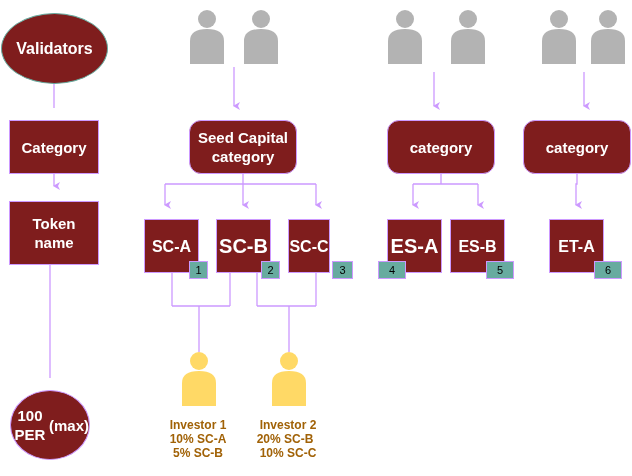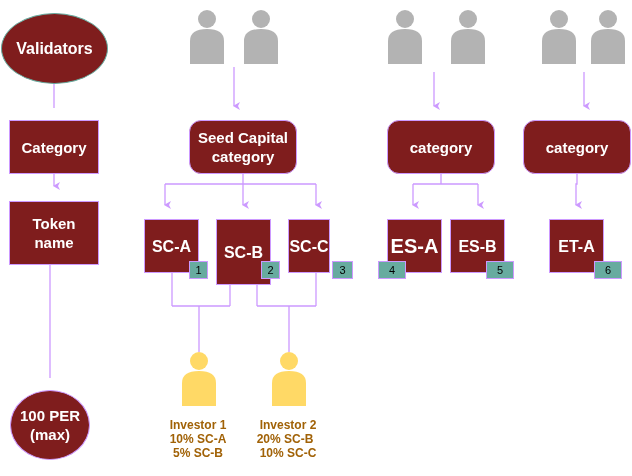--- a/index.html
+++ b/index.html
@@ -64,21 +64,21 @@
 <div class="node ellipse" style="left:1px;top:1px;width:107px;height:71px;font-size:16px;border-color:#67ab9f;">
   <span>Validators</span>
 </div>
 <div class="node" style="left:9px;top:108px;width:90px;height:54px;font-size:15px;">
   <span>Category</span>
 </div>
 <div class="node" style="left:9px;top:189px;width:90px;height:64px;font-size:15px;flex-direction:column;">
   <span>Token</span>
   <span>name</span>
 </div>
-<div class="node ellipse" style="left:10px;top:378px;width:80px;height:70px;font-size:15px;flex-direction:column;justify-content:center;">
+<div class="node ellipse" style="left:10px;top:378px;width:80px;height:70px;font-size:15px;justify-content:center;">
   <span>100 PER</span>
   <span>(max)</span>
 </div>
 
 <svg class="person" style="left:189px;top:9px;" width="36" height="55" viewBox="0 0 36 55">
     <circle cx="18" cy="10" r="9" fill="#b3b3b3"></circle>
     <path d="M1,55 L1,32 Q1,20 18,20 Q35,20 35,32 L35,55 Z" fill="#b3b3b3"></path>
   </svg>
 <svg class="person" style="left:243px;top:9px;" width="36" height="55" viewBox="0 0 36 55">
     <circle cx="18" cy="10" r="9" fill="#b3b3b3"></circle>
@@ -112,21 +112,21 @@
   <span>category</span>
 </div>
 
 <div class="node" style="left:144px;top:207px;width:55px;height:54px;font-size:16px;">
   <span>SC-A</span>
 </div>
 <div class="badge" style="left:189px;top:261px;width:19px;height:18px;">
   <span>1</span>
 </div>
 
-<div class="node" style="left:216px;top:207px;width:55px;height:66px;font-size:16px;">
+<div class="node" style="left:216px;top:207px;width:55px;height:54px;font-size:20px;">
   <span>SC-B</span>
 </div>
 <div class="badge" style="left:261px;top:261px;width:19px;height:18px;">
   <span>2</span>
 </div>
 
 <div class="node" style="left:288px;top:207px;width:42px;height:54px;font-size:16px;">
   <span>SC-C</span>
 </div>
 <div class="badge" style="left:332px;top:261px;width:21px;height:18px;">

